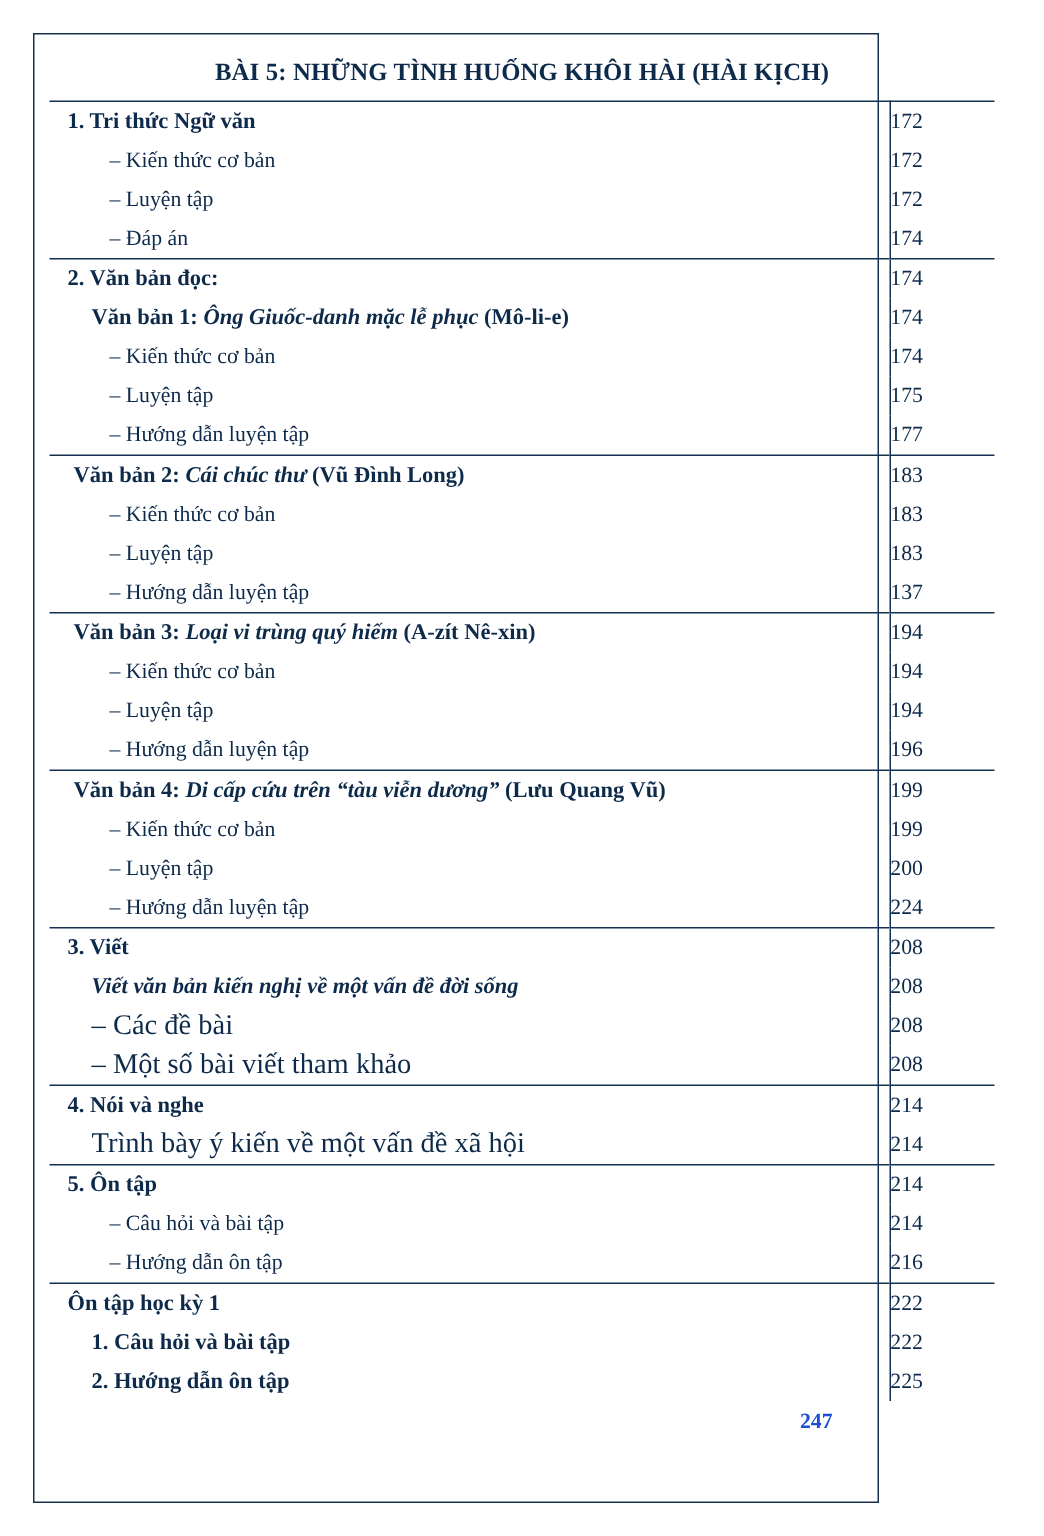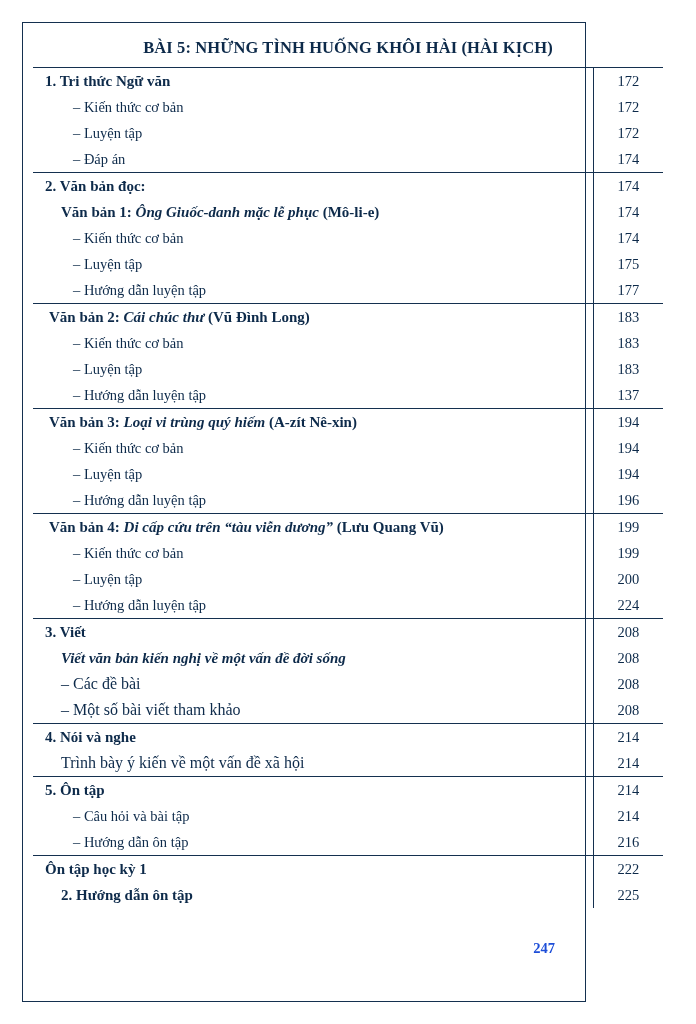--- a/index.html
+++ b/index.html
@@ -47,21 +47,21 @@
     border-bottom: 1.4px solid #14304f;
   }
   .row td {
     height: 26px;
     font-size: 14.5px;
   }
   .row .label {
     padding-left: 6px;
   }
   .row .pg {
-    text-align: center;
+    text-align: left;
     font-size: 14.5px;
     border-left: 1.4px solid #14304f;
   }
   
   tr.sep-top td {
     border-top: 1.4px solid #14304f;
   }
   tr.sep-top td.pg {
     border-top: 1.4px solid #14304f;
   }
@@ -82,21 +82,21 @@
   .lvl2b {
     font-weight: bold;
     font-size: 15px;
     padding-left: 22px;
   }
   .lvl3 {
     font-size: 14.5px;
     padding-left: 34px;
   }
   .lvl3b {
-    font-size: 16px;
+    font-size: 19px;
     padding-left: 22px;
   }
   .italbold {
     font-weight: bold;
     font-style: italic;
     text-align: right;
   }
   .folio {
     position: absolute;
     right: 30px;
@@ -237,19 +237,23 @@
         </tr>
         <tr class="row">
           <td class="label"><span class="lvl3">– Hướng dẫn ôn tập</span></td>
           <td class="pg">216</td>
         </tr>
         <tr class="row sep-top">
           <td class="label"><span class="lvl1">Ôn tập học kỳ 1</span></td>
           <td class="pg">222</td>
         </tr>
         <tr class="row">
+          <td class="label"><span class="lvl2b">1. Câu hỏi và bài tập</span></td>
+          <td class="pg">222</td>
+        </tr>
+        <tr class="row">
           <td class="label"><span class="lvl2b">2. Hướng dẫn ôn tập</span></td>
           <td class="pg">225</td>
         </tr>
       </tbody>
   </table>
   <div class="folio">247</div>
 </div>
 
 </body></html>

